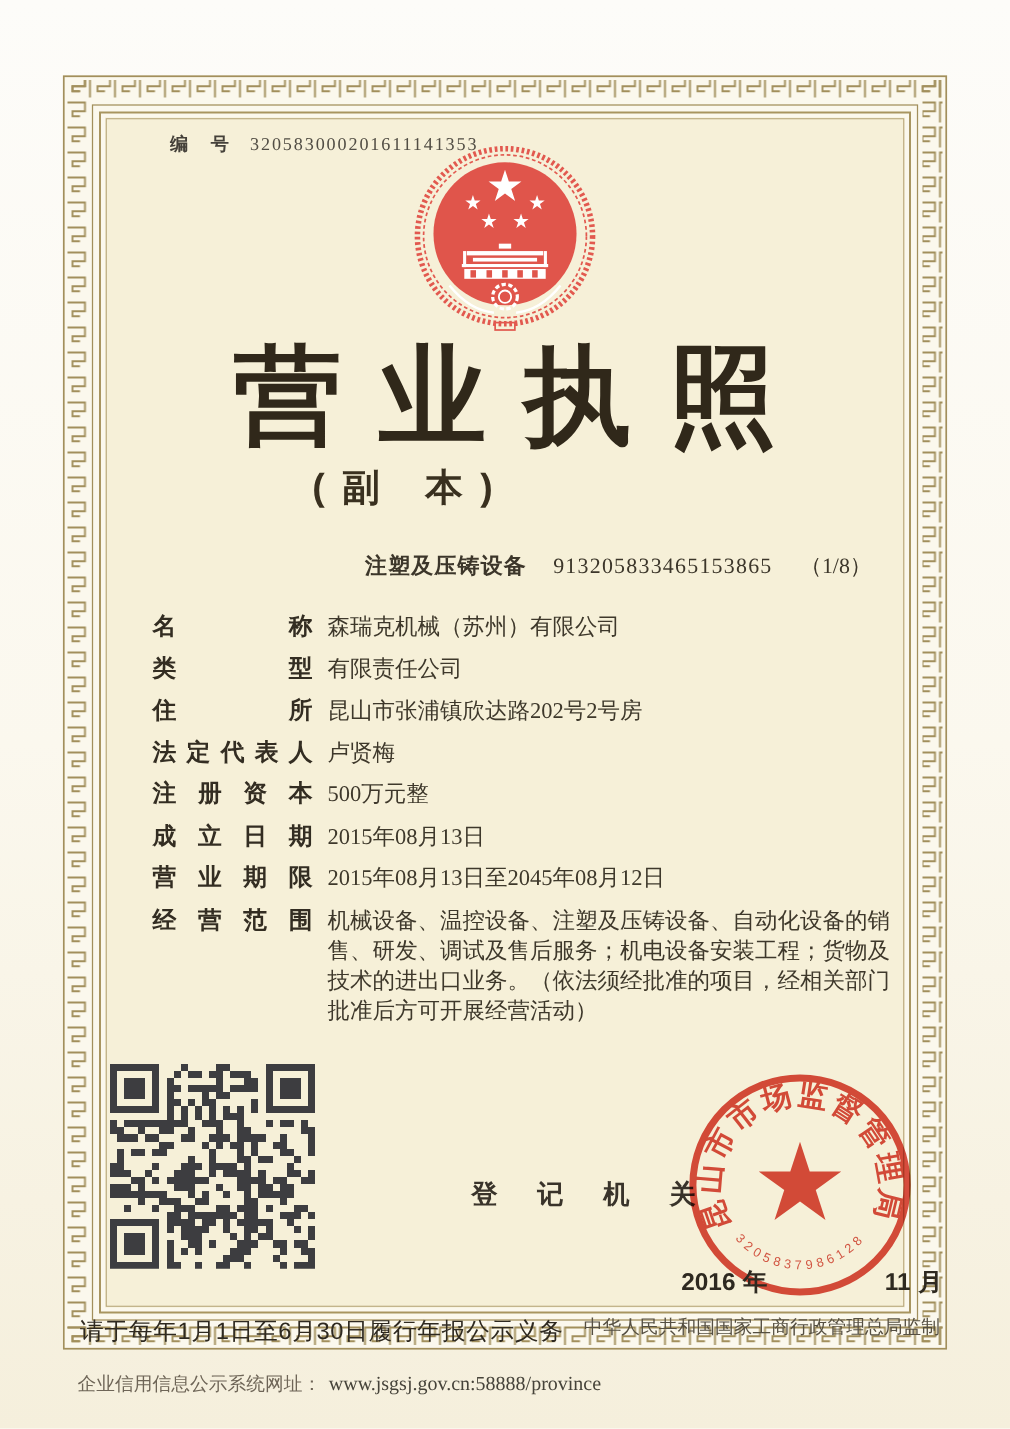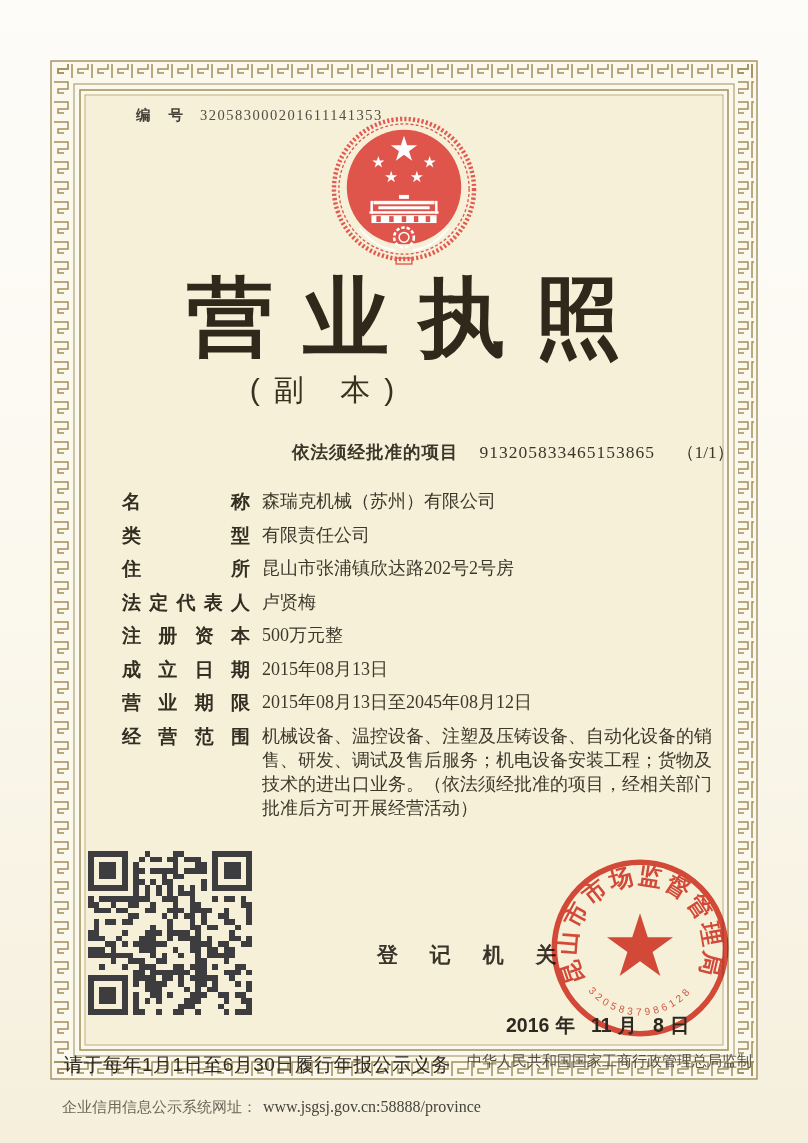--- a/index.html
+++ b/index.html
@@ -13,21 +13,21 @@
   svg.frame{left:50px;top:60px;width:708px;height:1020px;}
   
   .serial{left:100px;top:106px;font-size:14.5px;color:#514d44;}
   .serial .lbl{font-weight:700;letter-spacing:7px;color:#45413a;margin-left:36px;}
   .serial .num{margin-left:10px;font-family:"Liberation Serif",serif;letter-spacing:1.5px;}
   
   .emblem{left:330px;top:112px;width:148px;height:156px;}
   
   .title{left:0;top:268px;width:808px;text-align:center;font-size:86px;line-height:1.15;
          font-weight:700;letter-spacing:30px;text-indent:30px;color:#30281a;}
-  .subtitle{left:0;top:370px;width:644px;text-align:center;font-size:30px;font-weight:400;
+  .subtitle{left:0;top:370px;width:644px;text-align:center;font-size:30px;font-weight:700;
             letter-spacing:14px;text-indent:14px;color:#39301f;}
   
   .credit{left:292px;top:440px;font-size:17.5px;color:#3c362a;white-space:nowrap;}
   .credit .lbl{font-weight:700;letter-spacing:1px;}
   .credit .val{margin-left:21px;font-family:"Liberation Serif",serif;letter-spacing:1px;}
   .credit .pg{margin-left:22px;font-family:"Liberation Serif",serif;}
   
   .fields{left:122px;top:489px;width:600px;}
   .field-row{display:flex;align-items:flex-start;margin-bottom:8.5px;}
   .field-label{flex:none;width:128px;display:flex;justify-content:space-between;
@@ -36,21 +36,21 @@
                line-height:24px;font-family:"Liberation Serif",serif;}
   
   .qr{left:88px;top:851px;width:164px;height:164px;}
   
   .registry{left:377px;top:941px;font-size:21px;font-weight:600;letter-spacing:13px;color:#39332a;white-space:nowrap;}
   
   .seal{left:538px;top:846px;width:204px;height:204px;mix-blend-mode:multiply;opacity:.9;}
   
   .notice{left:64px;top:1052px;font-size:19px;font-weight:400;color:#2e2920;letter-spacing:.5px;white-space:nowrap;}
   .dateline{left:506px;top:1012px;font-size:19.5px;font-weight:600;color:#2e2920;white-space:nowrap;}
-  .dateline span{display:inline-block;}
+  .dateline span{display:inline-block;margin-left:39px;}
   .dateline .sep{width:16px;}
   .dateline .u{margin-left:6px;}
   
   .footer-left{left:62px;top:1098px;font-size:15px;color:#6e6557;white-space:nowrap;}
   .footer-left .url{margin-left:6px;color:#46433a;font-family:"Liberation Serif",serif;font-size:16px;font-weight:400;}
   .footer-right{right:56px;top:1052px;font-size:15px;color:#554f42;white-space:nowrap;}
 </style>
 </head>
 <body>
 
@@ -103,21 +103,21 @@
     <circle cx="75" cy="127" r="5" fill="none" stroke="#ffffff" stroke-width="1.5"></circle>
     <path d="M30 118 Q46 138 66 140" fill="none" stroke="#ffffff" stroke-width="2"></path>
     <path d="M120 118 Q104 138 84 140" fill="none" stroke="#ffffff" stroke-width="2"></path>
     <rect x="67" y="148" width="16" height="6" fill="none" stroke="#e2594f" stroke-width="1.4"></rect>
   </svg>
 
   <div class="abs title">营业执照</div>
   <div class="abs subtitle">(副  本)</div>
 
   <div class="abs credit">
-    <span class="lbl">依法须经批准的项目</span><span class="val">913205833465153865</span><span class="pg">（1/1）</span>
+    <span class="lbl">注塑及压铸设备</span><span class="val">913205833465153865</span><span class="pg">（1/8）</span>
   </div>
 
   <div class="abs fields" id="fields">
       <div class="field-row">
         <div class="field-label">
           <span>名</span>
           <span>称</span>
         </div>
         <div class="field-value">森瑞克机械（苏州）有限公司</div>
       </div>

